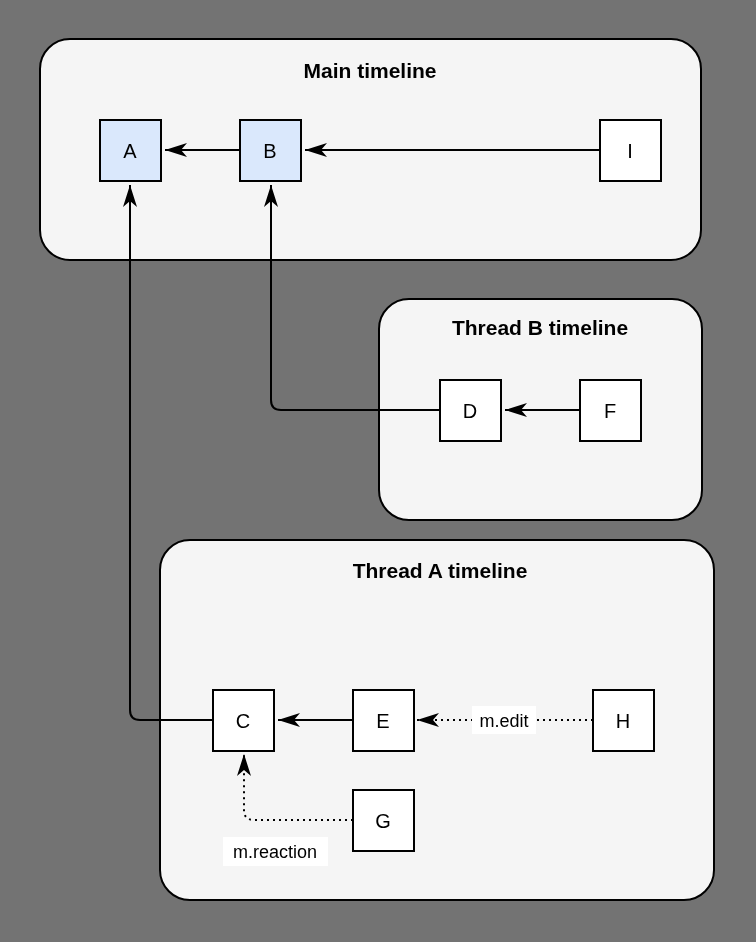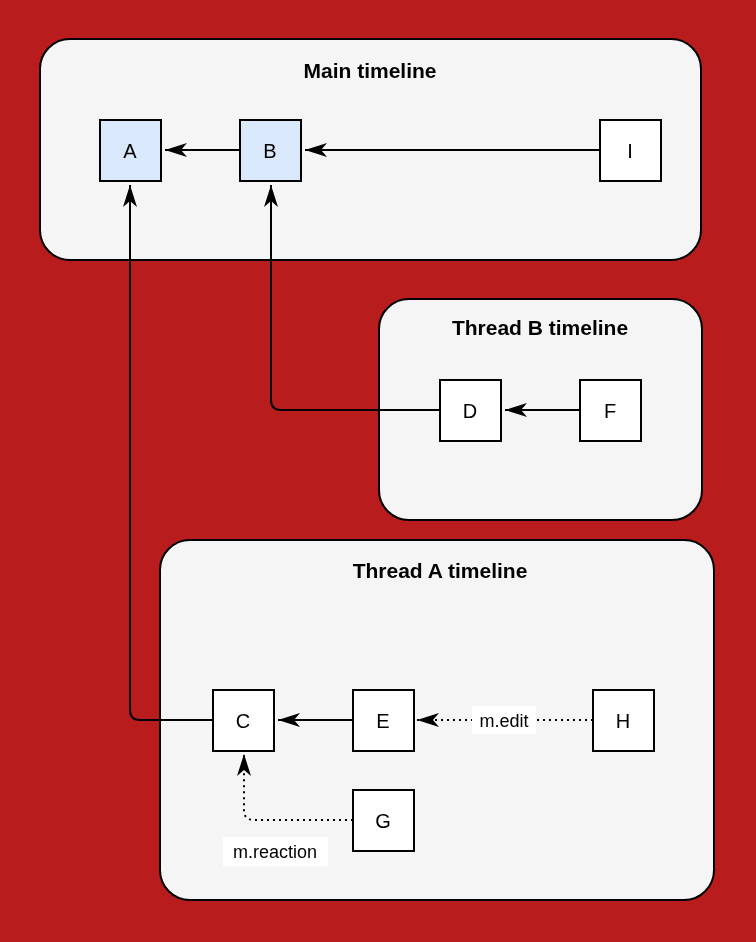--- a/index.html
+++ b/index.html
@@ -5,21 +5,21 @@
   html, body {
     margin: 0;
     padding: 0;
     background: #ffffff;
     font-family: "Liberation Sans", sans-serif;
   }
   .stage {
     width: 756px;
     height: 942px;
     position: relative;
-    background: #b91c1c;
+    background: #737373;
   }
   svg { display: block; }
   svg text {
     font-family: "Liberation Sans", sans-serif;
     fill: #000000;
   }
   .container-rect {
     stroke: #000000;
     stroke-width: 2;
   }

